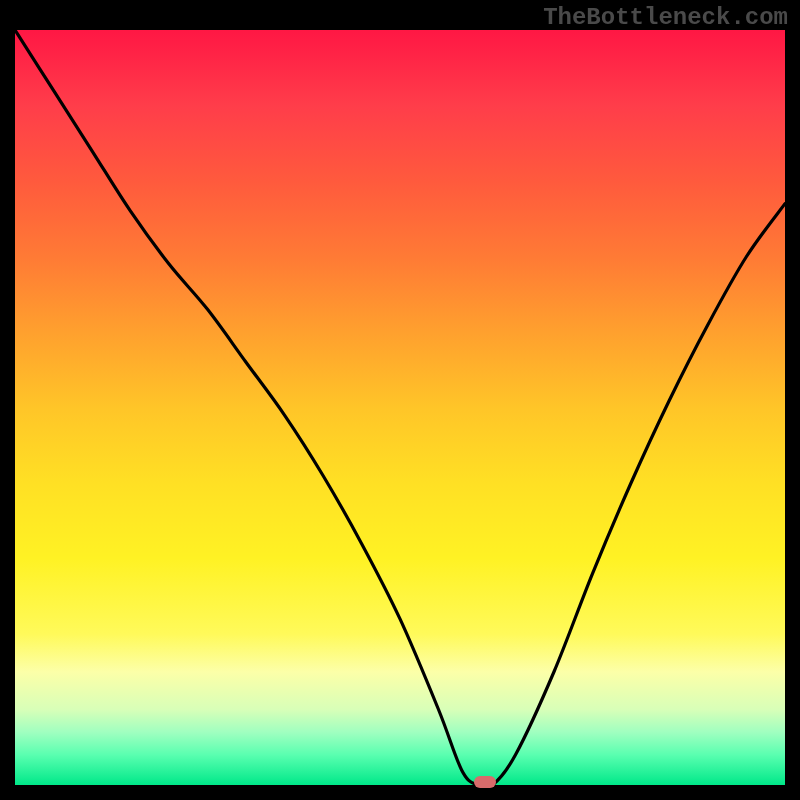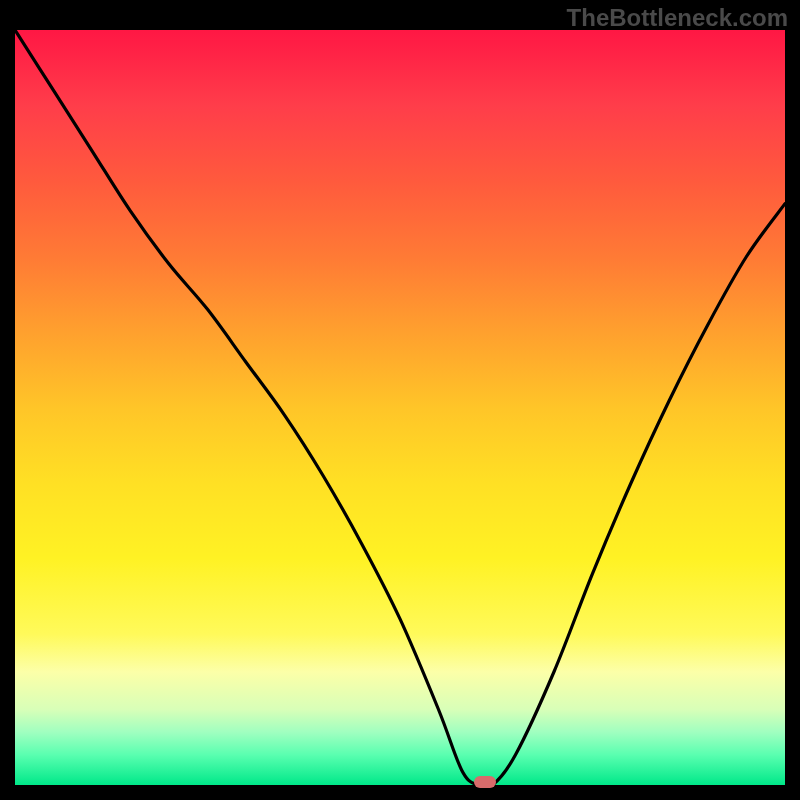--- a/index.html
+++ b/index.html
@@ -30,21 +30,21 @@
       #d8ffb8 90%,
       #a0ffc0 93%,
       #5affb0 96%,
       #00e889 100%
     );
   }
   .watermark {
     position: absolute;
     top: 4px;
     right: 12px;
-    font-family: Liberation Sans, sans-serif;
+    font-family: Liberation Mono, monospace;
     font-size: 24px;
     font-weight: bold;
     color: #4a4a4a;
     z-index: 10;
   }
   svg.curve {
     position: absolute;
     left: 0;
     top: 0;
     width: 100%;

